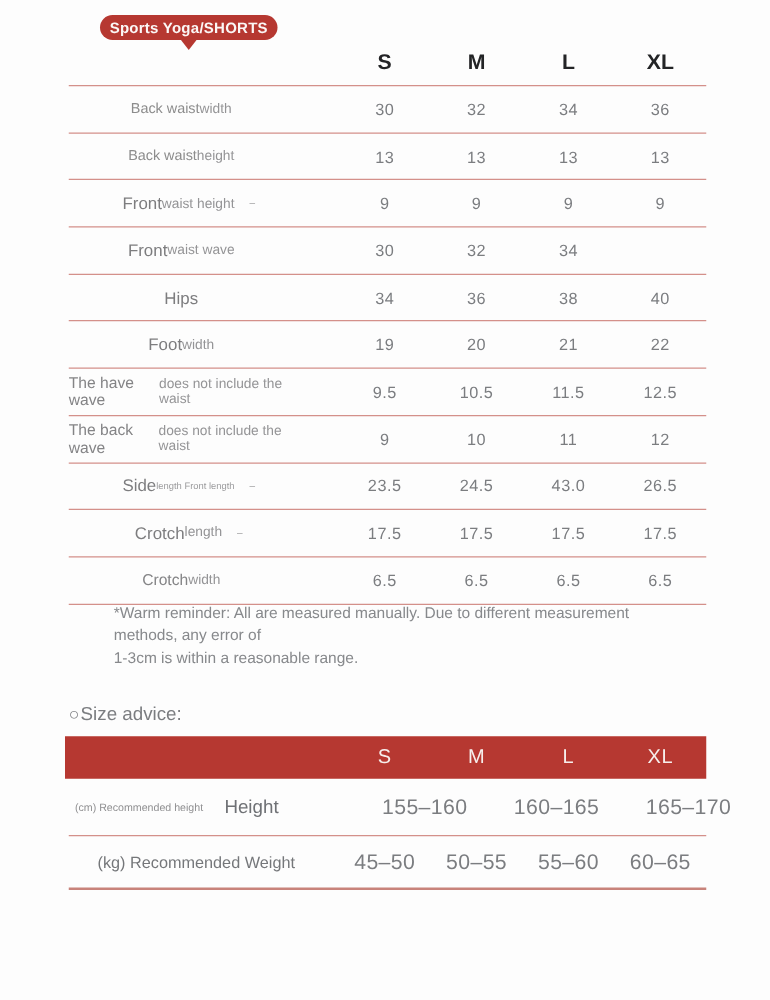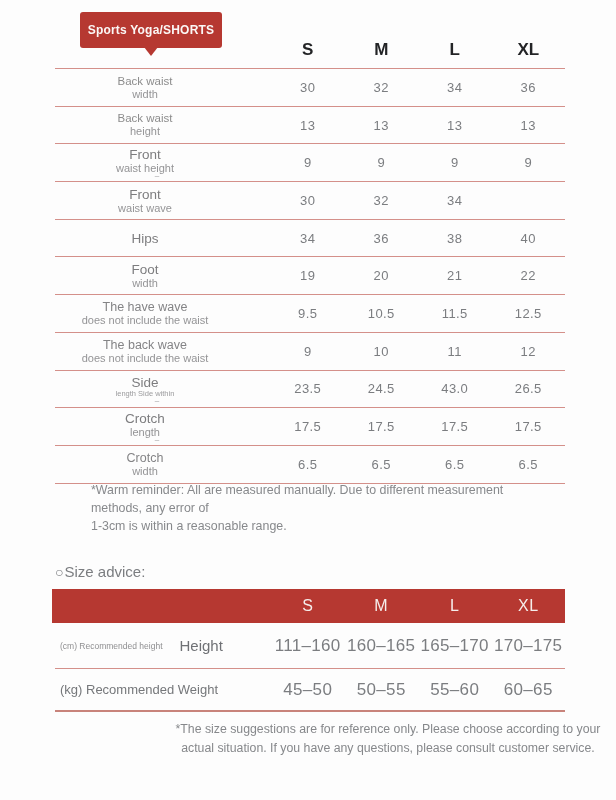--- a/index.html
+++ b/index.html
@@ -4,61 +4,61 @@
 <style>
   html,body{margin:0;padding:0;background:#ffffff;}
   .canvas{
     position:relative;width:616px;height:800px;margin:0 auto;
     background:#fdfdfd;overflow:hidden;
     font-family:"Liberation Sans",sans-serif;
     --red:#b63831;--line:#d4908a;--line-strong:#c8837b;
     --ink:#232426;--val:#7b7d80;--lab:#8c8c8c;--muted:#86888b;
   }
   
-  .tag{position:absolute;left:80px;top:12px;width:142px;height:36px;
-    background:var(--red);border-radius:3px;display:flex;align-items:center;justify-content:center;}
+  .tag{position:absolute;left:80px;top:12px;width:142px;height:20px;
+    background:var(--red);border-radius:14px;display:flex;align-items:center;justify-content:center;}
   .tag span{color:#fbf7f6;font-size:12px;font-weight:bold;letter-spacing:.2px;}
   .tag-arrow{position:absolute;left:50%;bottom:-8px;transform:translateX(-50%);
     width:0;height:0;border-left:7px solid transparent;border-right:7px solid transparent;
     border-top:9px solid var(--red);}
   
   .grid6{display:grid;grid-template-columns:180px 36px repeat(4,73.5px);}
   .t1{position:absolute;left:55px;top:30px;width:510px;}
   .t1-head{height:38px;align-items:end;}
   .t1-head .hcell{display:flex;align-items:end;justify-content:center;padding-bottom:8px;
     font-size:17px;font-weight:bold;color:var(--ink);}
   .t1row{height:36.7px;border-top:1px solid var(--line);}
   .t1row:last-child{border-bottom:1px solid var(--line);}
-  .lab{display:flex;flex-direction:column;align-items:center;justify-content:center;line-height:1.12;}
+  .lab{display:flex;align-items:center;justify-content:center;line-height:1.12;}
   .l1{font-size:11.5px;color:var(--lab);}
   .l1.md{font-size:12.5px;color:#848486;}
   .l1.lg{font-size:13.5px;color:#7d7d7f;}
   .l2{font-size:11px;color:#949496;}
   .l2.tiny{font-size:7.5px;color:#9b9b9d;}
   .us{font-size:8px;color:#9a9a9c;line-height:4px;transform:translateX(12px);}
   .val{display:flex;align-items:center;justify-content:center;
     font-size:13px;color:var(--val);letter-spacing:.4px;white-space:nowrap;}
   
   .note1{position:absolute;left:91px;top:481px;width:455px;
     font-size:12.4px;line-height:18px;color:#87898c;text-align:left;}
   .advice-heading{position:absolute;left:55px;top:547px;font-size:15px;color:#7b7d80;margin-top:16px;}
   .advice-heading .bullet{font-size:14px;margin-right:1px;}
   
   .abar{position:absolute;left:52px;top:589px;width:513px;height:34px;background:var(--red);
     display:grid;grid-template-columns:183px 36px repeat(4,73.5px);}
   .abar .hcell{display:flex;align-items:center;justify-content:center;
     color:#f6eeec;font-size:16px;letter-spacing:.5px;}
   .arows{position:absolute;left:55px;top:623px;width:510px;}
   .arow{display:grid;grid-template-columns:216px repeat(4,73.5px);}
-  .arow:nth-child(1){height:45px;border-bottom:1px solid var(--line);}
+  .arow:nth-child(1){height:45px;border-bottom:1px solid var(--line);gap:32px;}
   .arow:nth-child(2){height:41px;border-bottom:2px solid var(--line-strong);}
   .alab{display:flex;align-items:center;padding-left:5px;}
   .aprefix{font-size:8.5px;color:#8f8f91;}
   .alabel{font-size:15px;color:#6f7175;margin-left:17px;}
-  .arow:nth-child(2) .alabel{font-size:13px;margin-left:0;color:#75777a;}
+  .arow:nth-child(2) .alabel{font-size:13px;margin-left:18px;color:#75777a;}
   .aval{display:flex;align-items:center;justify-content:center;
     font-size:17px;color:var(--val);letter-spacing:.3px;white-space:nowrap;}
   .note2{position:absolute;left:163px;top:720px;width:450px;text-align:center;
     font-size:12.3px;line-height:18.5px;color:var(--muted);}
 </style>
 </head>
 <body>
 
 <div class="canvas">
 
@@ -167,21 +167,21 @@
     </div>
     <div></div>
     <div class="val">9</div>
     <div class="val">10</div>
     <div class="val">11</div>
     <div class="val">12</div>
   </div>
         <div class="grid6 t1row">
     <div class="lab">
       <span class="l1 lg">Side</span>
-      <span class="l2 tiny">length Side within</span>
+      <span class="l2 tiny">length Front length</span>
       <span class="us">–</span>
     </div>
     <div></div>
     <div class="val">23.5</div>
     <div class="val">24.5</div>
     <div class="val">43.0</div>
     <div class="val">26.5</div>
   </div>
         <div class="grid6 t1row">
     <div class="lab">
@@ -226,35 +226,34 @@
     <div class="hcell">M</div>
     <div class="hcell">L</div>
     <div class="hcell">XL</div>
   </div>
   <div class="arows" id="a-rows">
       <div class="arow">
     <div class="alab">
       <span class="aprefix">(cm) Recommended height</span>
       <span class="alabel">Height</span>
     </div>
-    <div class="aval">111–160</div>
+    <div class="aval">155–160</div>
     <div class="aval">160–165</div>
     <div class="aval">165–170</div>
     <div class="aval">170–175</div>
   </div>
       <div class="arow">
     <div class="alab">
 
       <span class="alabel">(kg) Recommended Weight</span>
     </div>
     <div class="aval">45–50</div>
     <div class="aval">50–55</div>
     <div class="aval">55–60</div>
     <div class="aval">60–65</div>
   </div>
     </div>
 
   <div class="note2">
-    <span>*The size suggestions are for reference only. Please choose according to your</span><br>
-    <span>actual situation. If you have any questions, please consult customer service.</span>
+    <br>
   </div>
 
 </div>
 
 </body></html>

